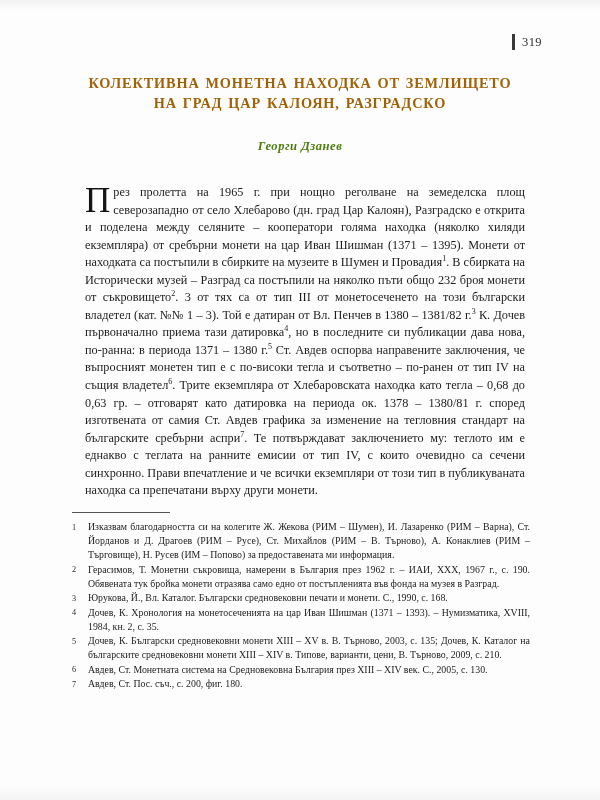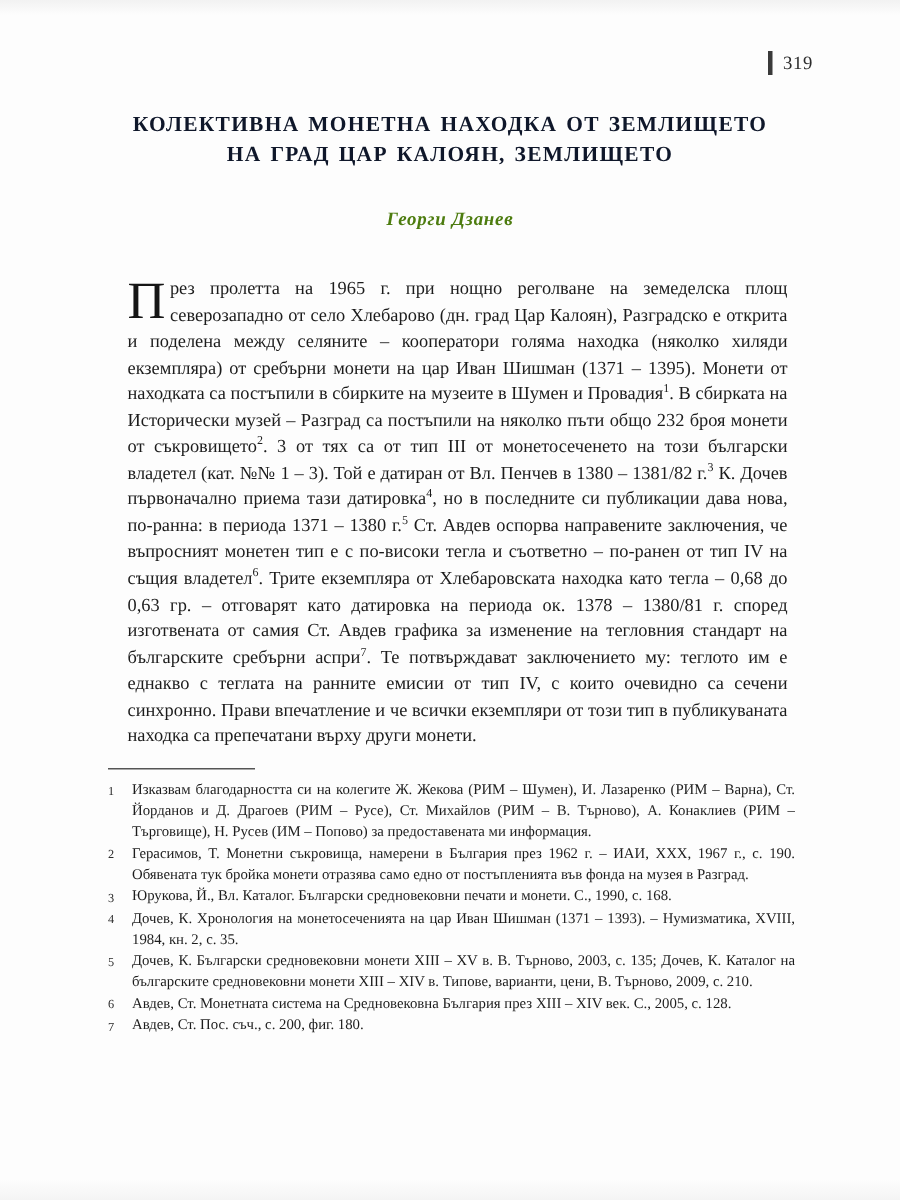--- a/index.html
+++ b/index.html
@@ -70,21 +70,21 @@
     top: 73px;
     left: 72px;
     width: 456px;
     text-align: center;
   }
   .article-title {
     font-size: 14.3px;
     font-weight: bold;
     letter-spacing: 0.85px;
     line-height: 20px;
-    color: #0f172a;
+    color: #a16207;
     margin: 0;
     word-spacing: 1.5px;
   }
   .article-title .t-line {
     display: block;
   }
   .byline {
     margin: 0;
     margin-top: 26px;
     font-size: 12.6px;
@@ -175,21 +175,21 @@
   <div class="scan-tint-bottom"></div>
 
   <div class="running-head">
     <span class="folio-rule"></span>
     <span class="folio-number">319</span>
   </div>
 
   <div class="title-block">
     <h1 class="article-title">
       <span class="t-line">КОЛЕКТИВНА МОНЕТНА НАХОДКА ОТ ЗЕМЛИЩЕТО</span>
-      <span class="t-line">НА ГРАД ЦАР КАЛОЯН, ЗЕМЛИЩЕТО</span>
+      <span class="t-line">НА ГРАД ЦАР КАЛОЯН, РАЗГРАДСКО</span>
     </h1>
     <p class="byline">Георги Дзанев</p>
   </div>
 
   <div class="body-col">
     <p class="body-par"><span class="dropcap">П</span><span>рез пролетта на 1965 г. при нощно реголване на земеделска площ северозападно от село Хлебарово (дн. град Цар Калоян), Разградско е открита и поделена между селяните – кооператори голяма находка (няколко хиляди екземпляра) от сребърни монети на цар Иван Шишман (1371 – 1395). Монети от находката са постъпили в сбирките на музеите в Шумен и Провадия</span><sup>1</sup><span>. В сбирката на Исторически музей – Разград са постъпили на няколко пъти общо 232 броя монети от съкровището</span><sup>2</sup><span>. 3 от тях са от тип III от монетосеченето на този български владетел (кат. №№ 1 – 3). Той е датиран от Вл. Пенчев в 1380 – 1381/82 г.</span><sup>3</sup><span> К. Дочев първоначално приема тази датировка</span><sup>4</sup><span>, но в последните си публикации дава нова, по-ранна: в периода 1371 – 1380 г.</span><sup>5</sup><span> Ст. Авдев оспорва направените заключения, че въпросният монетен тип е с по-високи тегла и съответно – по-ранен от тип IV на същия владетел</span><sup>6</sup><span>. Трите екземпляра от Хлебаровската находка като тегла – 0,68 до 0,63 гр. – отговарят като датировка на периода ок. 1378 – 1380/81 г. според изготвената от самия Ст. Авдев графика за изменение на тегловния стандарт на българските сребърни аспри</span><sup>7</sup><span>. Те потвърждават заключението му: теглото им е еднакво с теглата на ранните емисии от тип IV, с които очевидно са сечени синхронно. Прави впечатление и че всички екземпляри от този тип в публикуваната находка са препечатани върху други монети.</span></p>
   </div>
 
   <div class="footnote-area">
     <hr class="footnote-rule">
@@ -214,21 +214,21 @@
       <span class="fn-text"><b>Дочев, К.</b><span> Хронология на монетосеченията на цар Иван Шишман (1371 – 1393). – Нумизматика, XVIII, 1984, кн. 2, с. 35.</span></span>
     </div>
 
     <div class="footnote">
       <span class="fn-num">5</span>
       <span class="fn-text"><b>Дочев, К.</b><span> Български средновековни монети XIII – XV в. В. Търново, 2003, с. 135; Дочев, К. Каталог на българските средновековни монети XIII – XIV в. Типове, варианти, цени, В. Търново, 2009, с. 210.</span></span>
     </div>
 
     <div class="footnote">
       <span class="fn-num">6</span>
-      <span class="fn-text"><b>Авдев, Ст.</b><span> Монетната система на Средновековна България през XIII – XIV век. С., 2005, с. 128.</span></span>
+      <span class="fn-text"><b>Авдев, Ст.</b><span> Монетната система на Средновековна България през XIII – XIV век. С., 2005, с. 130.</span></span>
     </div>
 
     <div class="footnote">
       <span class="fn-num">7</span>
       <span class="fn-text"><b>Авдев, Ст.</b><span> Пос. съч., с. 200, фиг. 180.</span></span>
     </div>
 
   </div>
 
 </div>

